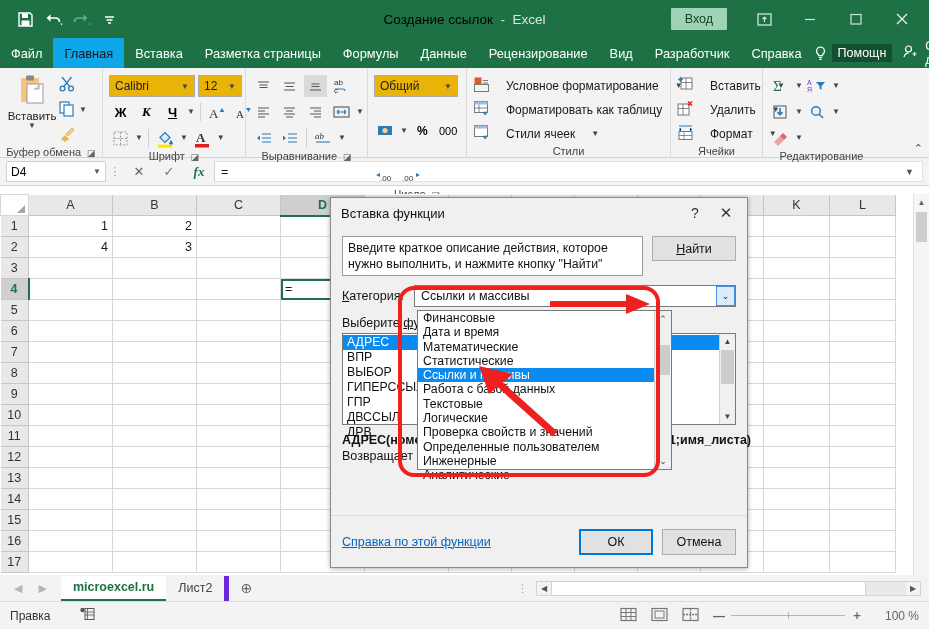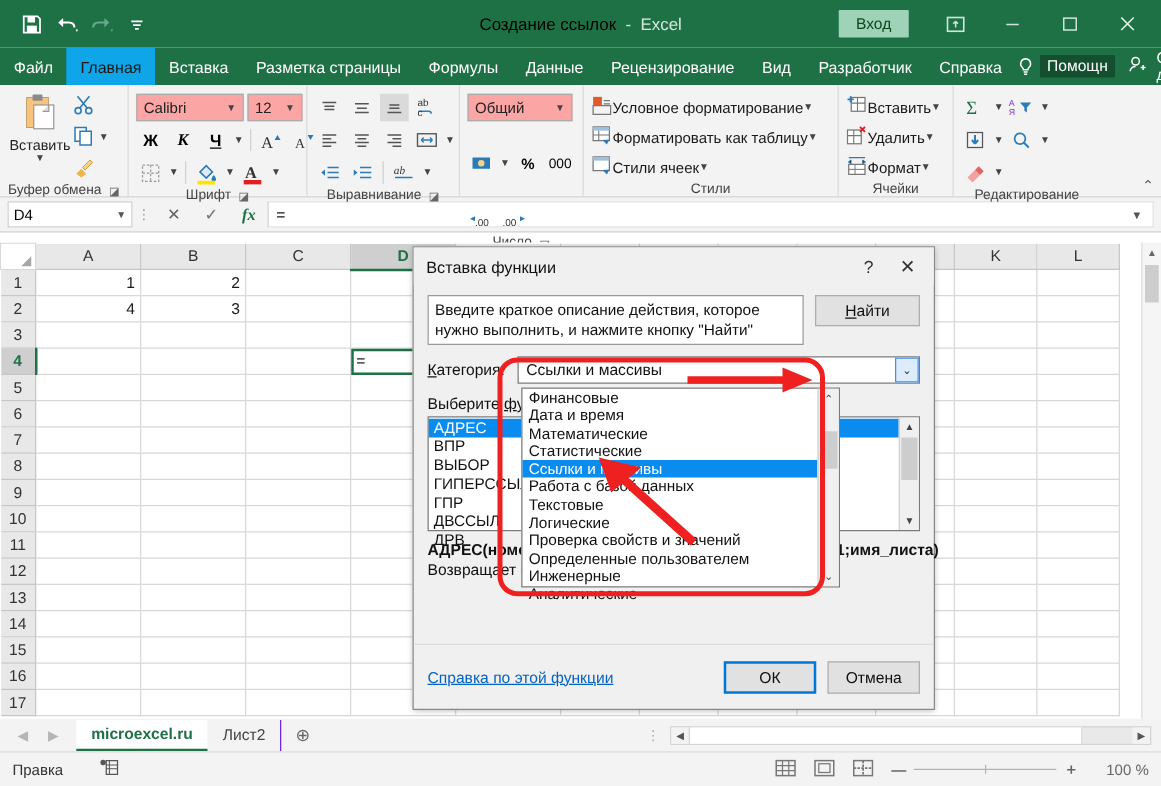--- a/index.html
+++ b/index.html
@@ -74,32 +74,32 @@
   .big-btn {
     display:flex; flex-direction:column; align-items:center; justify-content:flex-start;
     width:52px; font-size:11.5px; color:#222; padding-top:2px;
   }
   .big-btn .cap { margin-top:1px; }
   .caret { font-size:8px; color:#444; line-height:8px; }
   .mini-col { display:flex; flex-direction:column; gap:3px; padding-top:3px; }
   .mini-btn { display:flex; align-items:center; gap:3px; height:22px; }
   .row { display:flex; align-items:center; gap:3px; height:24px; }
   .combo {
-    background:#fca5a5; border:1px solid #acacac; height:22px; display:flex;
+    background:#eab308; border:1px solid #acacac; height:22px; display:flex;
     align-items:center; padding:0 2px 0 5px; font-size:12px; color:#222;
   }
   .combo .cv { flex:1; }
   .combo .cd { color:#444; font-size:8px; padding:0 3px; }
   .ico-btn { width:23px; height:22px; display:flex; align-items:center; justify-content:center; }
   .ico-btn.wide { width:auto; padding:0 2px; }
   .bold-b { font-weight:bold; font-size:13px; }
   .ital-b { font-style:italic; font-weight:bold; font-size:13px; font-family:"Liberation Serif", serif;}
   .und-b { text-decoration:underline; font-weight:bold; font-size:13px; }
   .vsep { width:1px; height:18px; background:#d0d0d0; margin:0 2px; }
-  .styles-row { display:flex; align-items:center; gap:0; height:23px; font-size:12px; color:#1a1a1a; white-space:nowrap;}
+  .styles-row { display:flex; align-items:center; gap:16px; height:23px; font-size:12px; color:#1a1a1a; white-space:nowrap;}
   .styles-col { display:flex; flex-direction:column; gap:1px; padding-top:3px;}
   .collapse-ribbon { position:absolute; right:6px; bottom:2px; color:#555; font-size:11px; }
 
   
   .fbar { height:28px; background:#f3f3f3; display:flex; align-items:center; padding:0 6px; gap:0; border-bottom:1px solid #d4d4d4;}
   .namebox {
     width:100px; height:21px; background:#fff; border:1px solid #d0d0d0;
     display:flex; align-items:center; padding:0 4px; font-size:12px;
   }
   .namebox .nv { flex:1; }
@@ -139,21 +139,21 @@
   td.active { outline:2px solid #1e7145; outline-offset:-2px; text-align:left; }
 
   
   .vscroll { position:absolute; right:0; top:194px; bottom:54px; width:16px; background:#f5f5f5; border-left:1px solid #e0e0e0;}
   .vscroll .arrow { height:16px; display:flex;align-items:center;justify-content:center; color:#666; font-size:8px;}
   .vscroll .thumb { position:absolute; top:18px; left:2px; right:2px; height:30px; background:#cdcdcd;}
   .hscroll-area { position:absolute; left:0; right:0; bottom:28px; height:26px; background:#f3f3f3; display:flex; align-items:center; }
   .sheetnav { display:flex; align-items:center; gap:16px; padding:0 14px; color:#b5b5b5; font-size:11px;}
   .sheettab {
     height:25px; display:flex; align-items:center; padding:0 12px; font-size:12.5px;
-    color:#444; border-right:1px solid #6d28d9;
+    color:#444; border-right:5px solid #6d28d9;
   }
   .sheettab.active { background:#fff; color:#1e7145; font-weight:bold; border-bottom:2px solid #1e7145; border-right:none;}
   .addsheet { width:34px; display:flex; align-items:center; justify-content:center; color:#666; font-size:14px;}
   .hscroll { margin-left:auto; display:flex; align-items:center; padding-right:8px; width:420px;}
   .hs-dots { color:#aaa; font-size:11px; padding:0 8px;}
   .hs-track { flex:1; height:15px; border:1px solid #d4d4d4; background:#e9e9e9; display:flex; align-items:stretch;}
   .hs-btn { width:14px; display:flex;align-items:center;justify-content:center;color:#555; font-size:8px; background:#f3f3f3;}
   .hs-thumb { flex:1; background:#fff; border-left:1px solid #d4d4d4; border-right:1px solid #d4d4d4; margin-right:40px;}
   .statusbar {
     position:absolute; left:0; right:0; bottom:0; height:28px; background:#f3f3f3;

